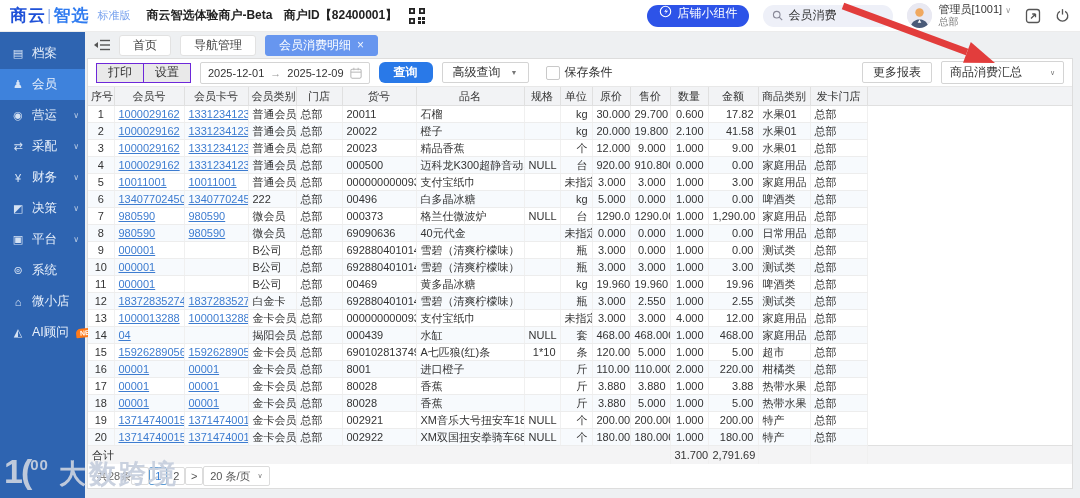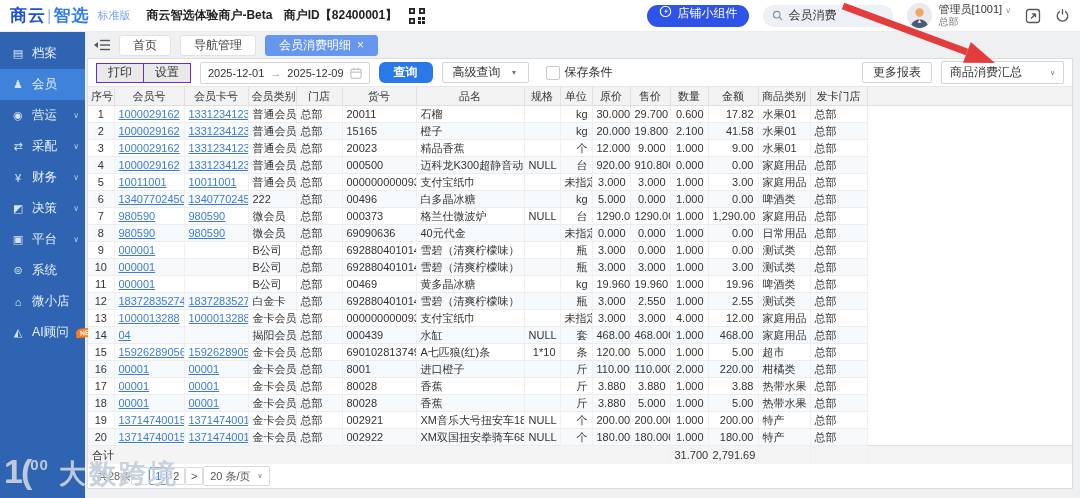--- a/index.html
+++ b/index.html
@@ -332,21 +332,21 @@
                   <td>水果01</td>
                   <td>总部</td>
                   <td class="fill"></td>
                 </tr>
                 <tr>
                   <td class="c">2</td>
                   <td><a>1000029162</a></td>
                   <td><a>13312341234</a></td>
                   <td>普通会员</td>
                   <td>总部</td>
-                  <td>15165</td>
+                  <td>20022</td>
                   <td>橙子</td>
                   <td class="r"></td>
                   <td class="r">kg</td>
                   <td class="r">20.000</td>
                   <td class="r">19.800</td>
                   <td class="r">2.100</td>
                   <td class="r">41.58</td>
                   <td>水果01</td>
                   <td>总部</td>
                   <td class="fill"></td>

